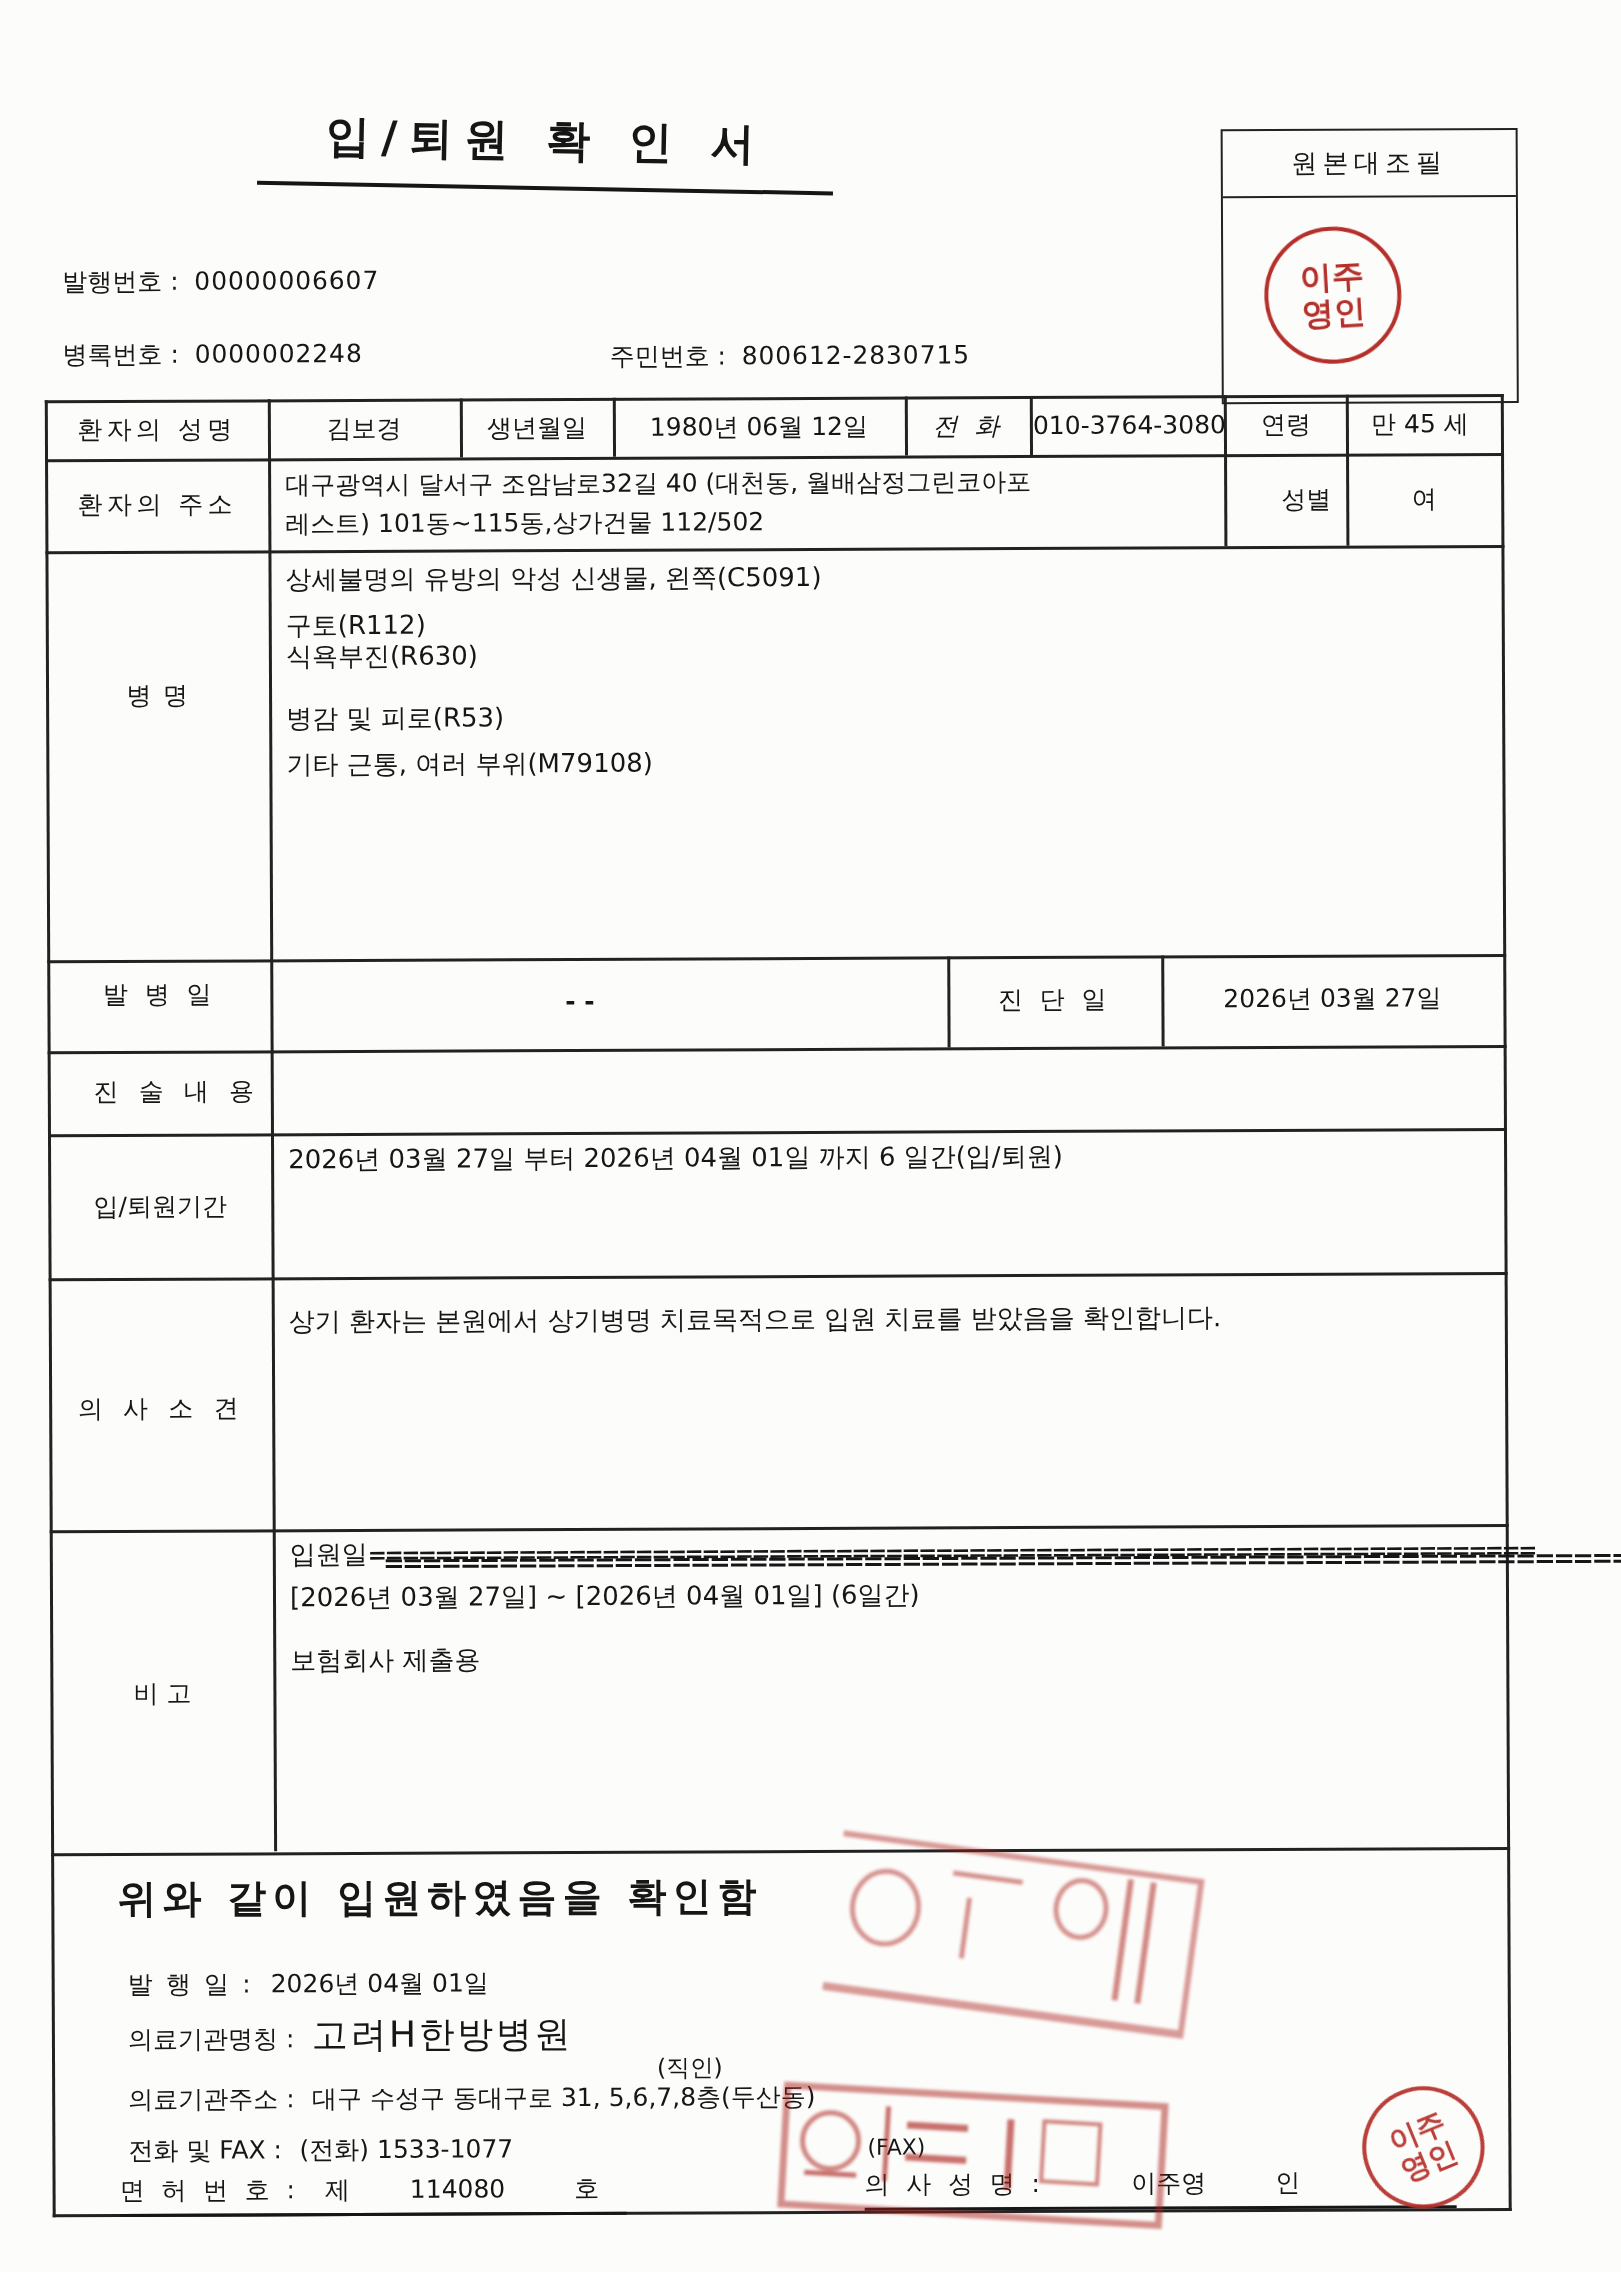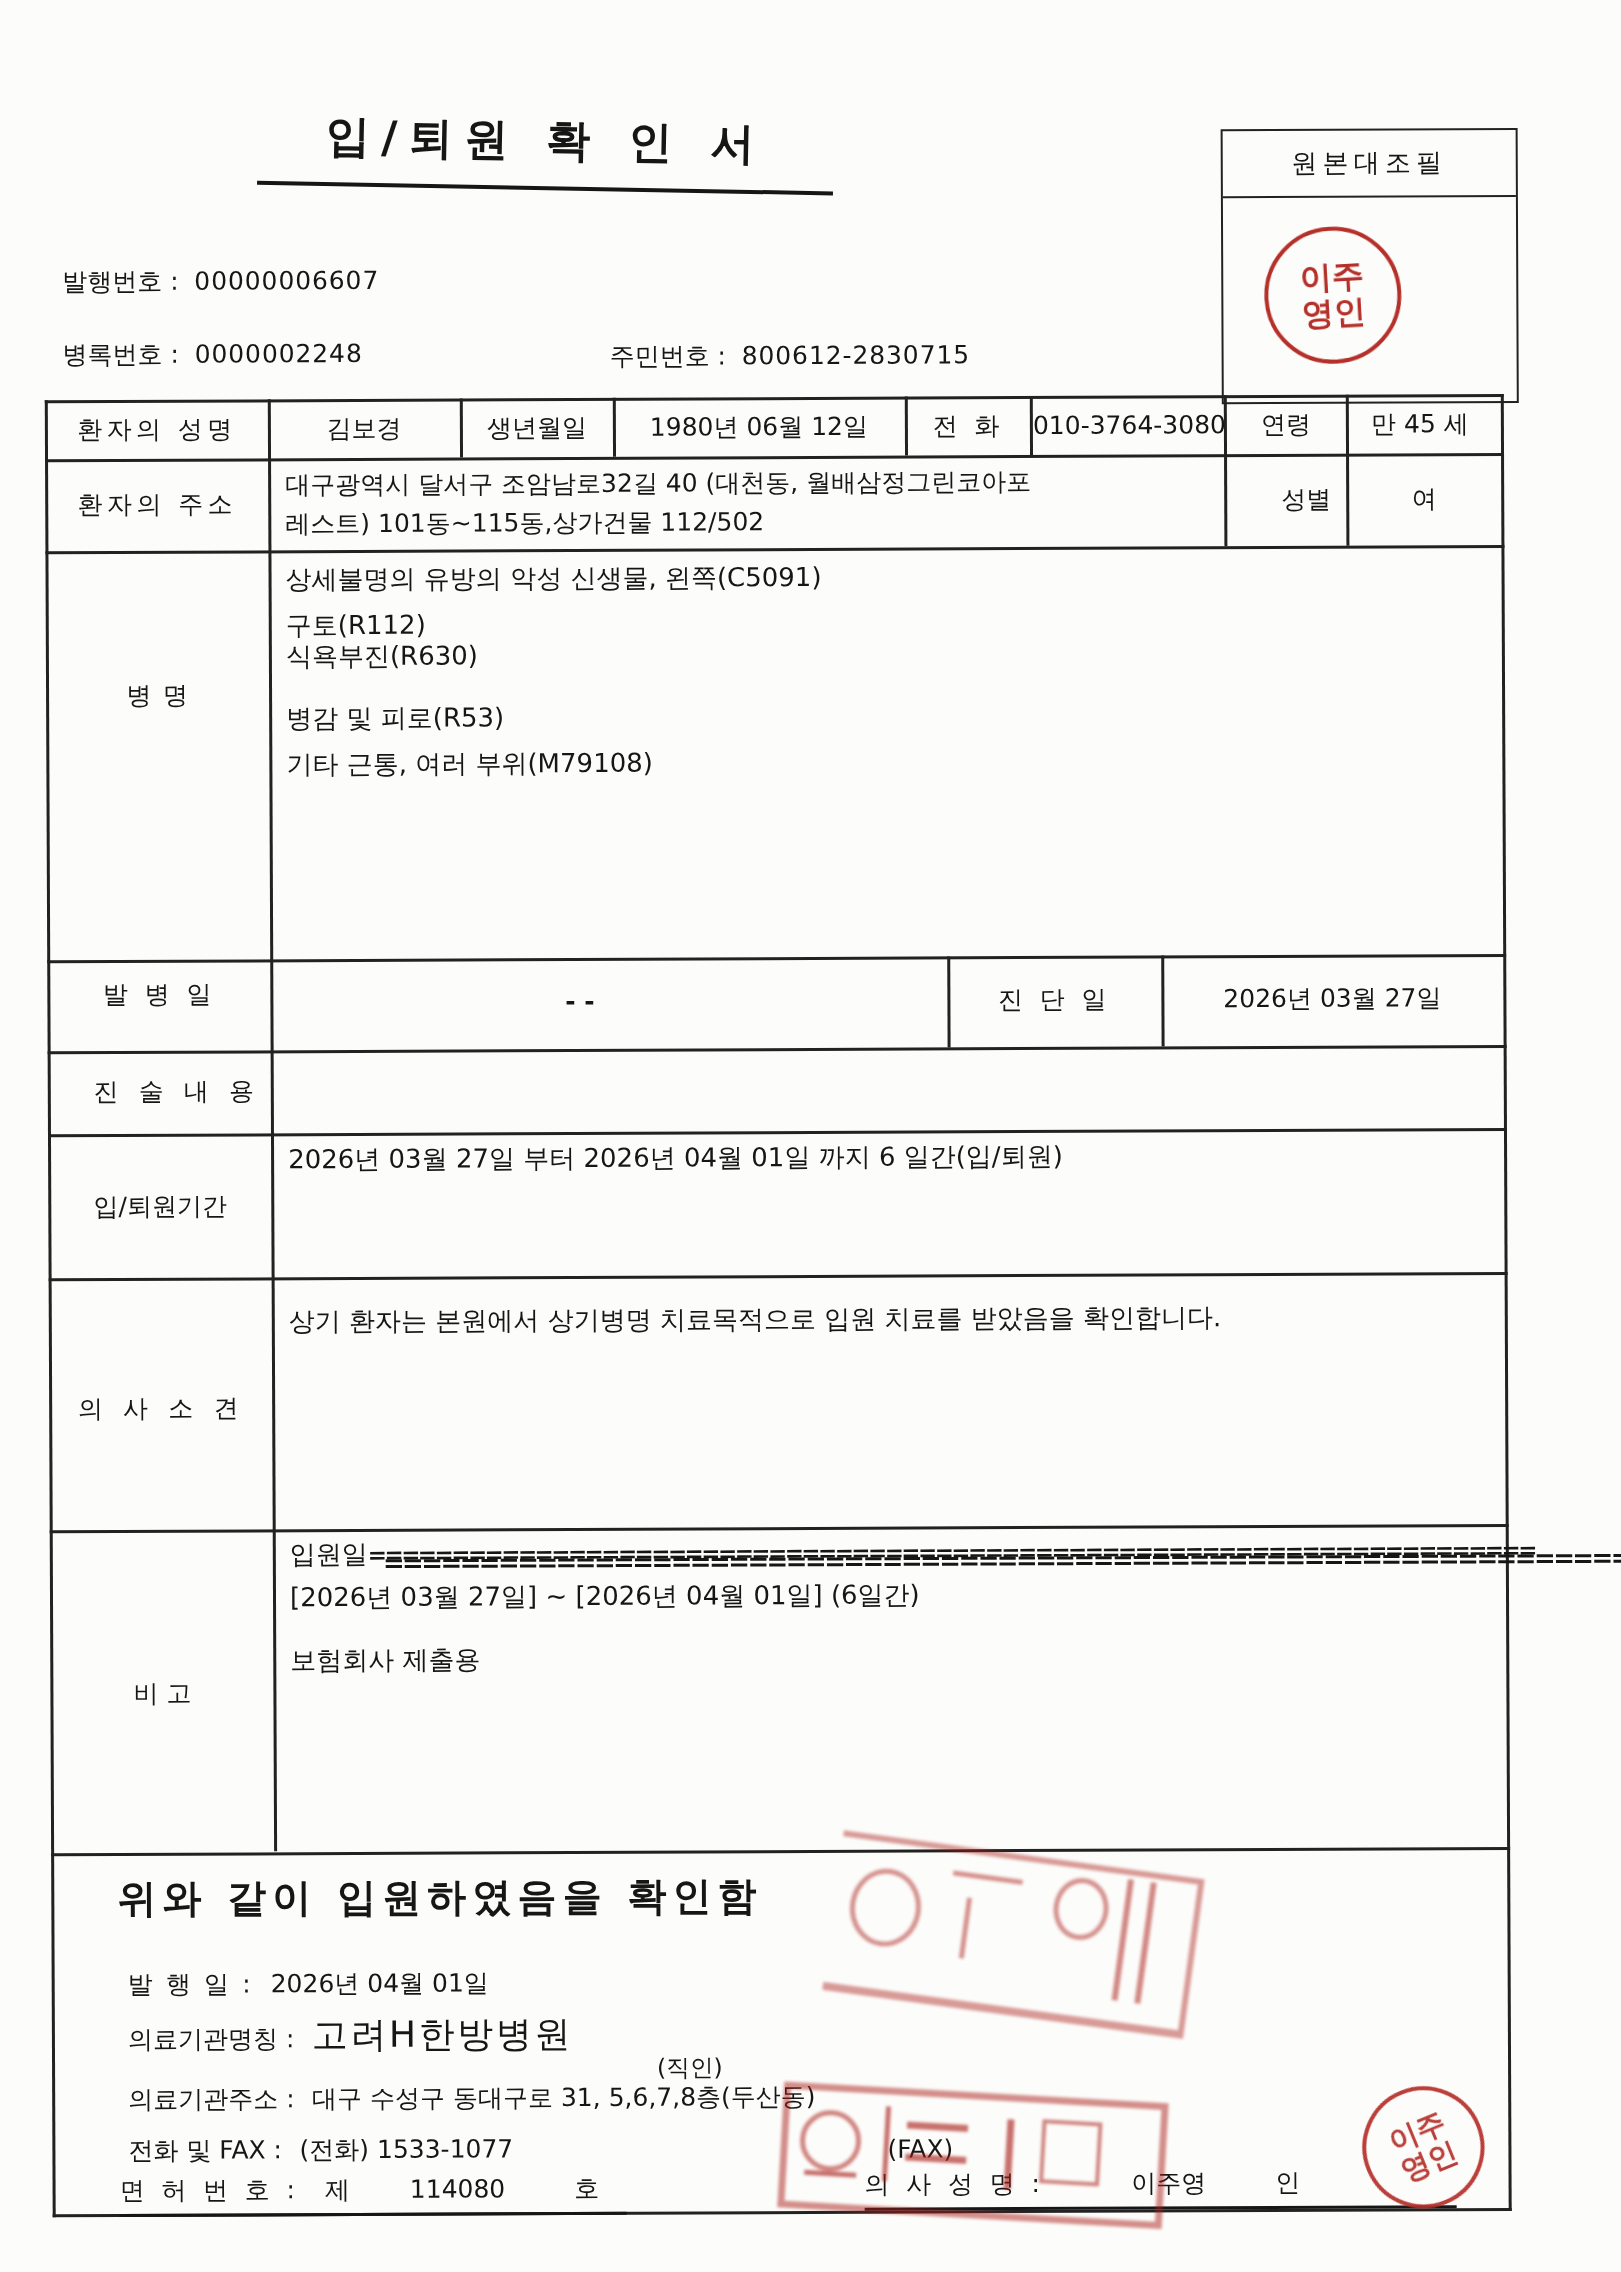--- a/index.html
+++ b/index.html
@@ -85,21 +85,21 @@
   <div class="vl" style="left:1033px;top:397px;height:59px;"></div>
   <div class="vl" style="left:1227px;top:397px;height:151px;"></div>
   <div class="vl" style="left:1349px;top:397px;height:151px;"></div>
   <div class="vl" style="left:948px;top:957px;height:91px;"></div>
   <div class="vl" style="left:1162px;top:957px;height:91px;"></div>
 
   <div class="cell lblsp" style="left:51px;top:411px;width:218px;">환자의 성명</div>
   <div class="cell" style="left:273px;top:411px;width:188px;">김보경</div>
   <div class="cell" style="left:466px;top:411px;width:148px;">생년월일</div>
   <div class="cell" style="left:618px;top:411px;width:288px;">1980년 06월 12일</div>
-  <div class="cell lblsp" style="left:911px;top:411px;width:121px;">전 화</div>
+  <div class="cell lblsp" style="left:911px;top:411px;width:121px;font-style:italic;">전 화</div>
   <div class="cell" style="left:1036px;top:411px;width:190px;">010-3764-3080</div>
   <div class="cell" style="left:1230px;top:411px;width:118px;">연령</div>
   <div class="cell" style="left:1352px;top:411px;width:142px;">만 45 세</div>
 
   <div class="cell lblsp" style="left:51px;top:486px;width:218px;">환자의 주소</div>
   <div class="lt" style="left:288px;top:466px;font-size:25px;">대구광역시 달서구 조암남로32길 40 (대천동, 월배삼정그린코아포</div>
   <div class="lt" style="left:288px;top:505px;font-size:25px;">레스트) 101동~115동,상가건물 112/502</div>
   <div class="cell" style="left:1230px;top:486px;width:118px;padding-left:20px;">성별</div>
   <div class="cell" style="left:1352px;top:486px;width:150px;">여</div>
 
@@ -142,21 +142,21 @@
   </div>
   <div class="abs" style="left:653px;top:2051px;font-size:23.6px;">(직인)</div>
 
   <div class="field" style="left:124px;top:2080px;">
     <span>의료기관주소 :</span><span class="fv">대구 수성구 동대구로 31, 5,6,7,8층(두산동)</span>
   </div>
 
   <div class="field" style="left:124px;top:2131px;">
     <span>전화 및 FAX  :</span><span class="fv">(전화) 1533-1077</span>
   </div>
-  <div class="abs" style="left:863px;top:2135px;font-size:25px;margin-left:20px;">(FAX)</div>
+  <div class="abs" style="left:863px;top:2135px;font-size:22px;">(FAX)</div>
 
   <div class="field uline" style="left:115px;top:2171px;width:507px;">
     <span style="letter-spacing:4.4px;">면 허 번 호 :</span>
     <span class="fv">제</span>
     <span style="margin-left:52px;">114080</span>
     <span style="margin-left:61px;">호</span>
   </div>
 
   <div class="field uline" style="left:860px;top:2168px;width:592px;">
     <span style="letter-spacing:4.4px;">의 사  성 명 :</span>

